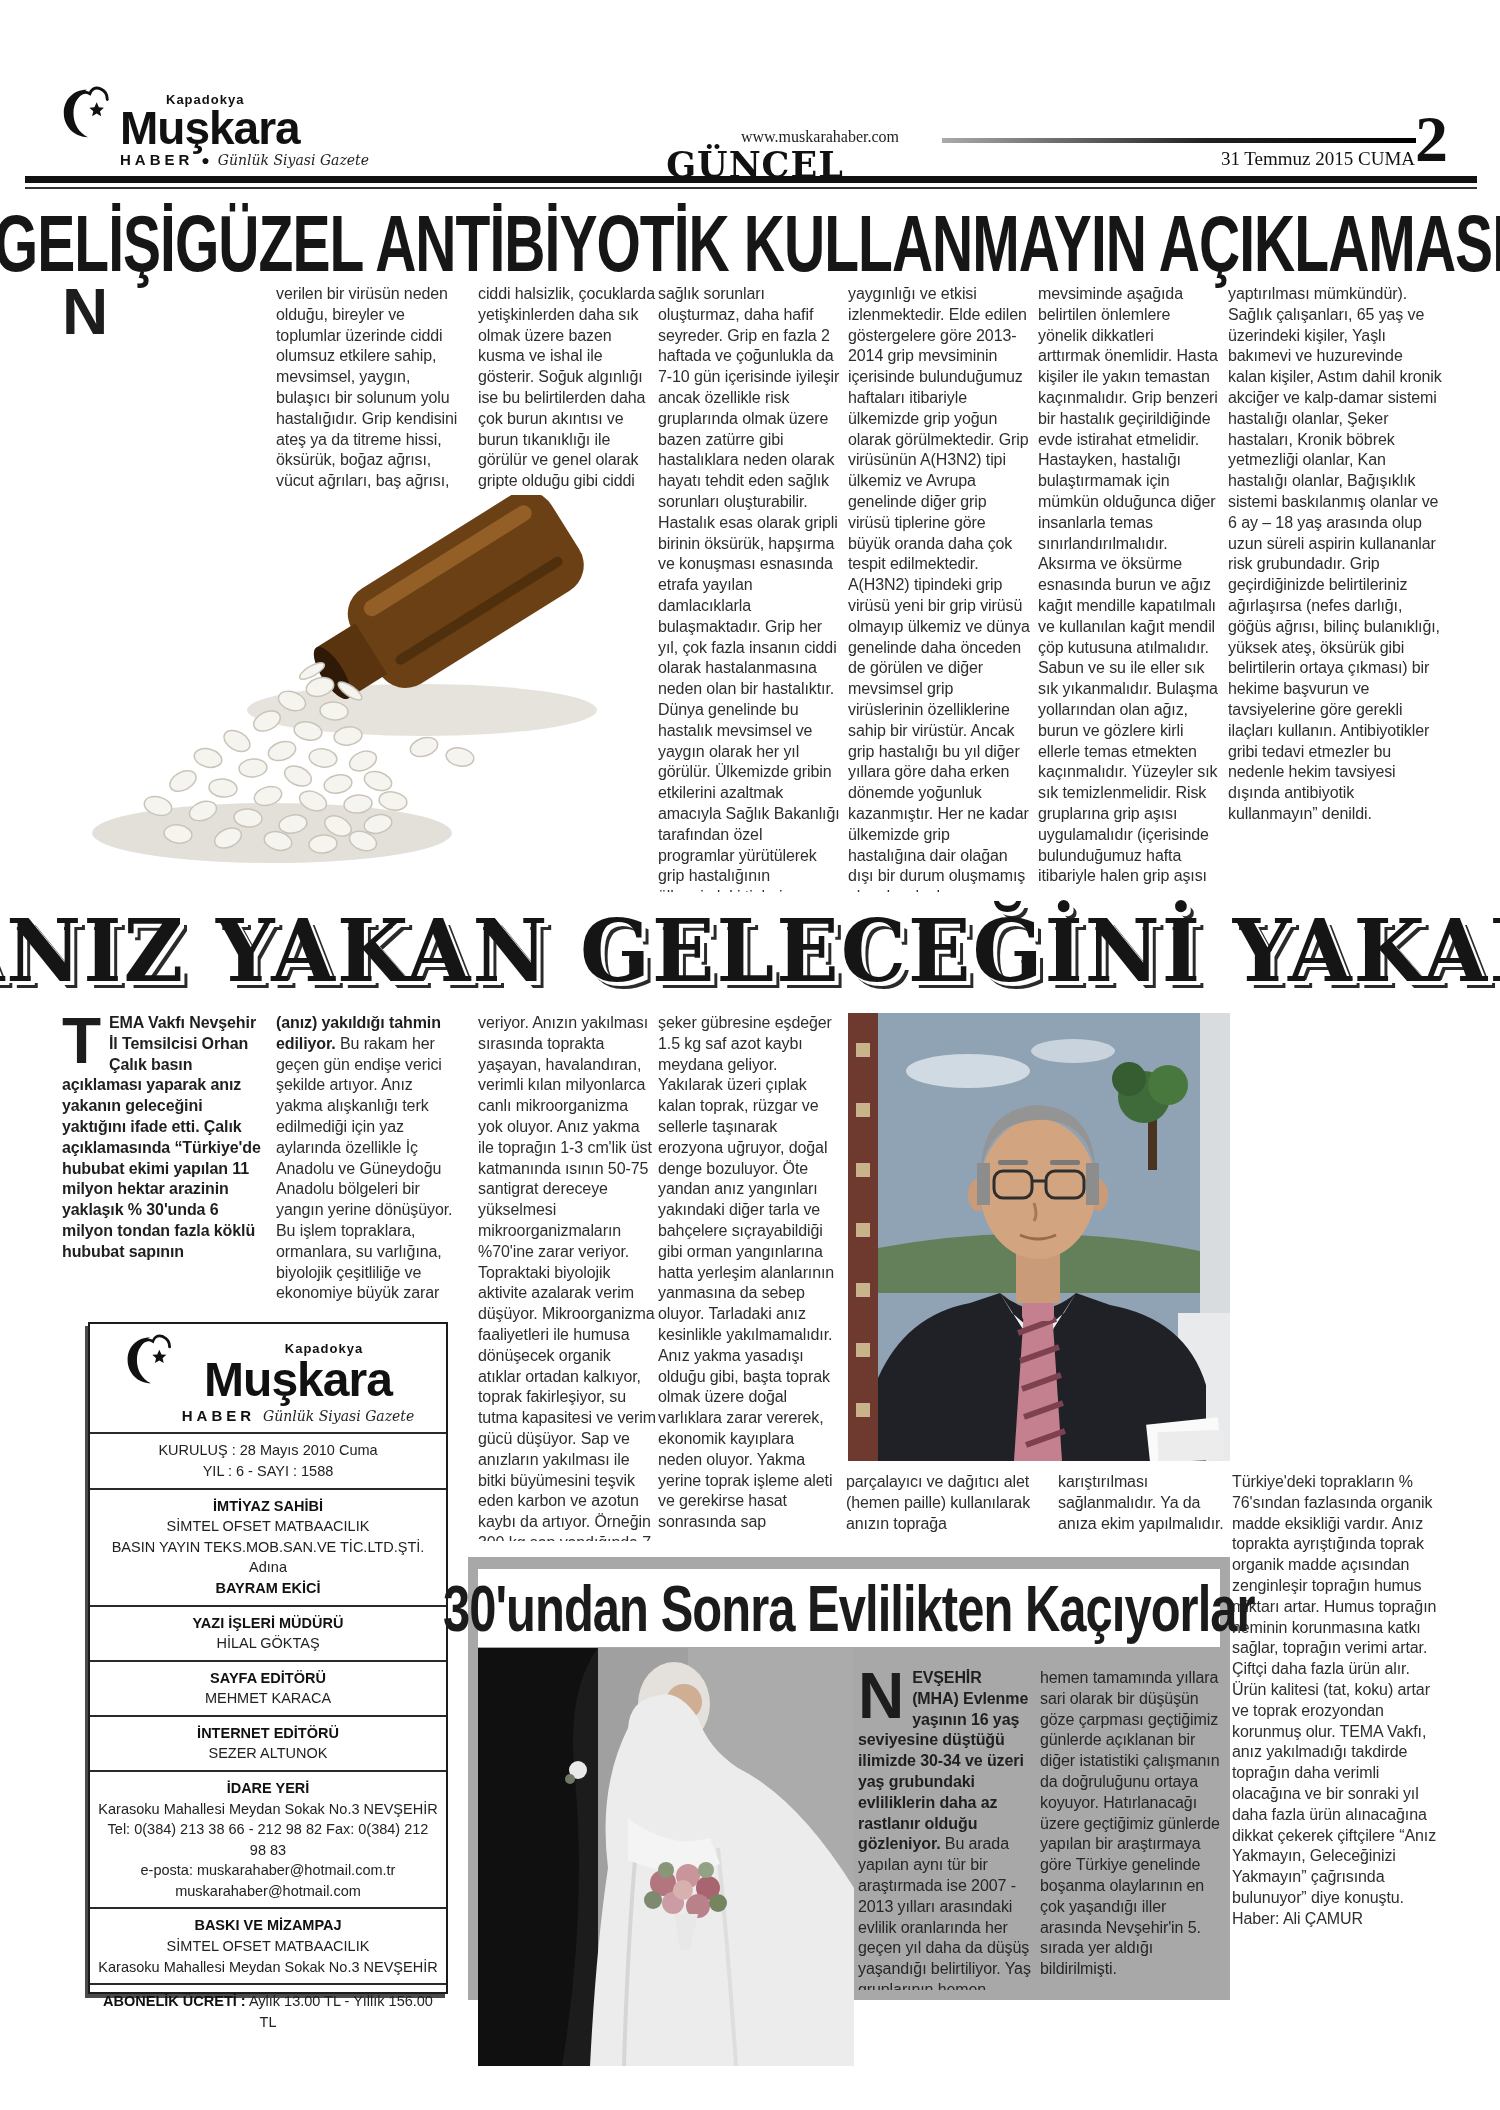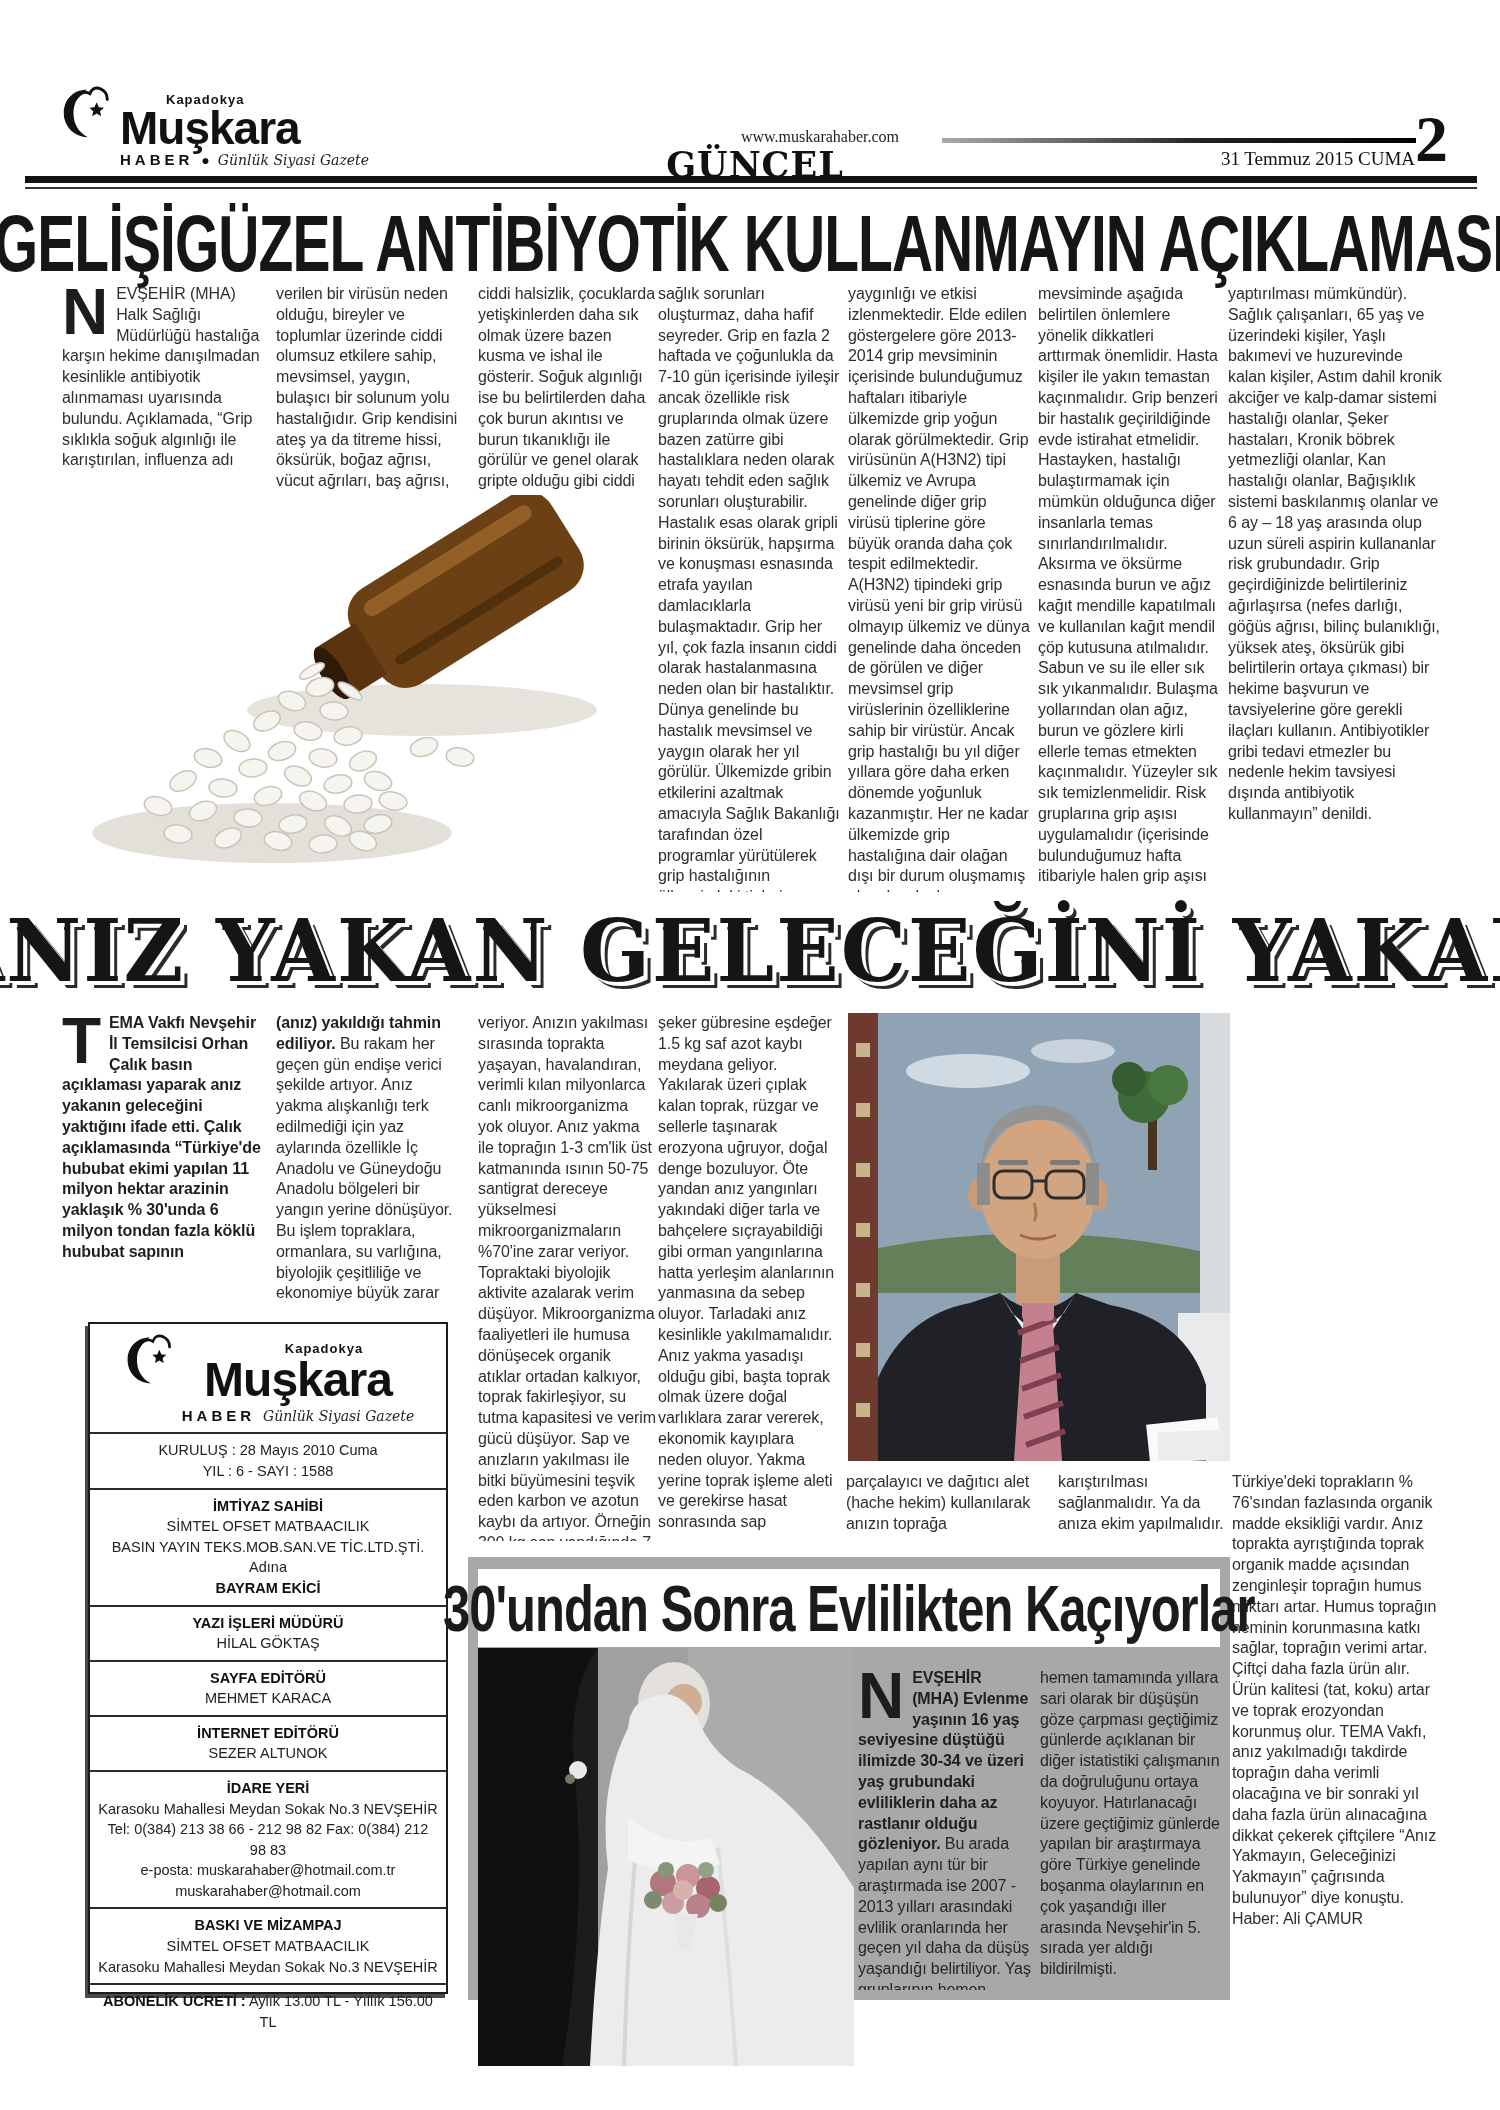--- a/index.html
+++ b/index.html
@@ -104,21 +104,21 @@
   <div class="date-text">31 Temmuz 2015 CUMA</div>
   <div class="page-num">2</div>
   <div class="header-rule"></div>
   <div class="header-rule-thin"></div>
 
   <div class="hl-wrap hl1-wrap">
     <span class="hl1">GELİŞİGÜZEL ANTİBİYOTİK KULLANMAYIN AÇIKLAMASI</span>
   </div>
 
   <div class="col a1c1">
-    <span class="dropcap">N</span><span>EVŞEHİR (MHA) Halk Sağlığı Müdürlüğü hastalığa karşın hekime danışılmadan kesinlikle antibiyotik alınmaması uyarısında bulundu. Açıklamada, “Grip sıklıkla soğuk algınlığı ile karıştırılan, influenza adı</span>
+    <span class="dropcap">N</span>
   </div>
   <div class="col a1c3">ciddi halsizlik, çocuklarda yetişkinlerden daha sık olmak üzere bazen kusma ve ishal ile gösterir. Soğuk algınlığı ise bu belirtilerden daha çok burun akıntısı ve burun tıkanıklığı ile görülür ve genel olarak gripte olduğu gibi ciddi</div>
   <div class="col a1c2">verilen bir virüsün neden olduğu, bireyler ve toplumlar üzerinde ciddi olumsuz etkilere sahip, mevsimsel, yaygın, bulaşıcı bir solunum yolu hastalığıdır. Grip kendisini ateş ya da titreme hissi, öksürük, boğaz ağrısı, vücut ağrıları, baş ağrısı,</div>
   <div class="col a1c4">sağlık sorunları oluşturmaz, daha hafif seyreder. Grip en fazla 2 haftada ve çoğunlukla da 7-10 gün içerisinde iyileşir ancak özellikle risk gruplarında olmak üzere bazen zatürre gibi hastalıklara neden olarak hayatı tehdit eden sağlık sorunları oluşturabilir. Hastalık esas olarak gripli birinin öksürük, hapşırma ve konuşması esnasında etrafa yayılan damlacıklarla bulaşmaktadır. Grip her yıl, çok fazla insanın ciddi olarak hastalanmasına neden olan bir hastalıktır. Dünya genelinde bu hastalık mevsimsel ve yaygın olarak her yıl görülür. Ülkemizde gribin etkilerini azaltmak amacıyla Sağlık Bakanlığı tarafından özel programlar yürütülerek grip hastalığının ülkemizdeki tipleri,</div>
   <div class="col a1c5">yaygınlığı ve etkisi izlenmektedir. Elde edilen göstergelere göre 2013-2014 grip mevsiminin içerisinde bulunduğumuz haftaları itibariyle ülkemizde grip yoğun olarak görülmektedir. Grip virüsünün A(H3N2) tipi ülkemiz ve Avrupa genelinde diğer grip virüsü tiplerine göre büyük oranda daha çok tespit edilmektedir. A(H3N2) tipindeki grip virüsü yeni bir grip virüsü olmayıp ülkemiz ve dünya genelinde daha önceden de görülen ve diğer mevsimsel grip virüslerinin özelliklerine sahip bir virüstür. Ancak grip hastalığı bu yıl diğer yıllara göre daha erken dönemde yoğunluk kazanmıştır. Her ne kadar ülkemizde grip hastalığına dair olağan dışı bir durum oluşmamış olsa da yılın bu</div>
   <div class="col a1c6">mevsiminde aşağıda belirtilen önlemlere yönelik dikkatleri arttırmak önemlidir. Hasta kişiler ile yakın temastan kaçınmalıdır. Grip benzeri bir hastalık geçirildiğinde evde istirahat etmelidir. Hastayken, hastalığı bulaştırmamak için mümkün olduğunca diğer insanlarla temas sınırlandırılmalıdır. Aksırma ve öksürme esnasında burun ve ağız kağıt mendille kapatılmalı ve kullanılan kağıt mendil çöp kutusuna atılmalıdır. Sabun ve su ile eller sık sık yıkanmalıdır. Bulaşma yollarından olan ağız, burun ve gözlere kirli ellerle temas etmekten kaçınmalıdır. Yüzeyler sık sık temizlenmelidir. Risk gruplarına grip aşısı uygulamalıdır (içerisinde bulunduğumuz hafta itibariyle halen grip aşısı</div>
   <div class="col a1c7">yaptırılması mümkündür). Sağlık çalışanları, 65 yaş ve üzerindeki kişiler, Yaşlı bakımevi ve huzurevinde kalan kişiler, Astım dahil kronik akciğer ve kalp-damar sistemi hastalığı olanlar, Şeker hastaları, Kronik böbrek yetmezliği olanlar, Kan hastalığı olanlar, Bağışıklık sistemi baskılanmış olanlar ve 6 ay – 18 yaş arasında olup uzun süreli aspirin kullananlar risk grubundadır. Grip geçirdiğinizde belirtileriniz ağırlaşırsa (nefes darlığı, göğüs ağrısı, bilinç bulanıklığı, yüksek ateş, öksürük gibi belirtilerin ortaya çıkması) bir hekime başvurun ve tavsiyelerine göre gerekli ilaçları kullanın. Antibiyotikler gribi tedavi etmezler bu nedenle hekim tavsiyesi dışında antibiyotik kullanmayın” denildi.</div>
 
   <svg class="photo pill-photo" viewBox="0 0 594 388">
     <rect width="594" height="388" fill="#ffffff"></rect>
@@ -233,21 +233,21 @@
     <path d="M186 190 Q190 202 186 208" stroke="#a8794f" stroke-width="3" fill="none"></path>
     <path d="M172 222 Q190 230 208 222" stroke="#9c6a48" stroke-width="3" fill="none"></path>
     <g transform="rotate(-6 335 428)">
         <rect x="300" y="408" width="72" height="40" fill="#fafafa"></rect>
       </g>
     <g transform="rotate(-2 343 435)">
         <rect x="310" y="418" width="66" height="30" fill="#ececec"></rect>
       </g>
   </svg>
 
-  <div class="col a2cap1">parçalayıcı ve dağıtıcı alet (hache hekim) kullanılarak anızın toprağa</div>
+  <div class="col a2cap1">parçalayıcı ve dağıtıcı alet (hemen paille) kullanılarak anızın toprağa</div>
   <div class="col a2cap2">karıştırılması sağlanmalıdır. Ya da anıza ekim yapılmalıdır.</div>
   <div class="col a2c5">Türkiye'deki toprakların % 76'sından fazlasında organik madde eksikliği vardır. Anız toprakta ayrıştığında toprak organik madde açısından zenginleşir toprağın humus miktarı artar. Humus toprağın neminin korunmasına katkı sağlar, toprağın verimi artar. Çiftçi daha fazla ürün alır. Ürün kalitesi (tat, koku) artar ve toprak erozyondan korunmuş olur. TEMA Vakfı, anız yakılmadığı takdirde toprağın daha verimli olacağına ve bir sonraki yıl daha fazla ürün alınacağına dikkat çekerek çiftçilere “Anız Yakmayın, Geleceğinizi Yakmayın” çağrısında bulunuyor” diye konuştu. Haber: Ali ÇAMUR</div>
 
   <div class="masthead">
     <div class="ms-sec ms-logo">
       <div class="brand brand-mast">
         <svg width="56" height="56" viewBox="0 0 60 60">
           <path d="M30 6 C15 6 6 17 6 30 c0 14 11 25 25 25 c-10-5-15-14-15-25 c0-11 6-20 14-24z" fill="#111"></path>
           <path d="M40 19 l2.3 5 5.2 .5 -4 3.6 1.2 5.2 -4.7-2.7 -4.7 2.7 1.2-5.2 -4-3.6 5.2-.5z" fill="#111"></path>
           <path d="M18 16 q7-11 15-6 q3-8 11-5 q7 3 7 11" stroke="#111" fill="none" stroke-width="3" stroke-linecap="round"></path>

